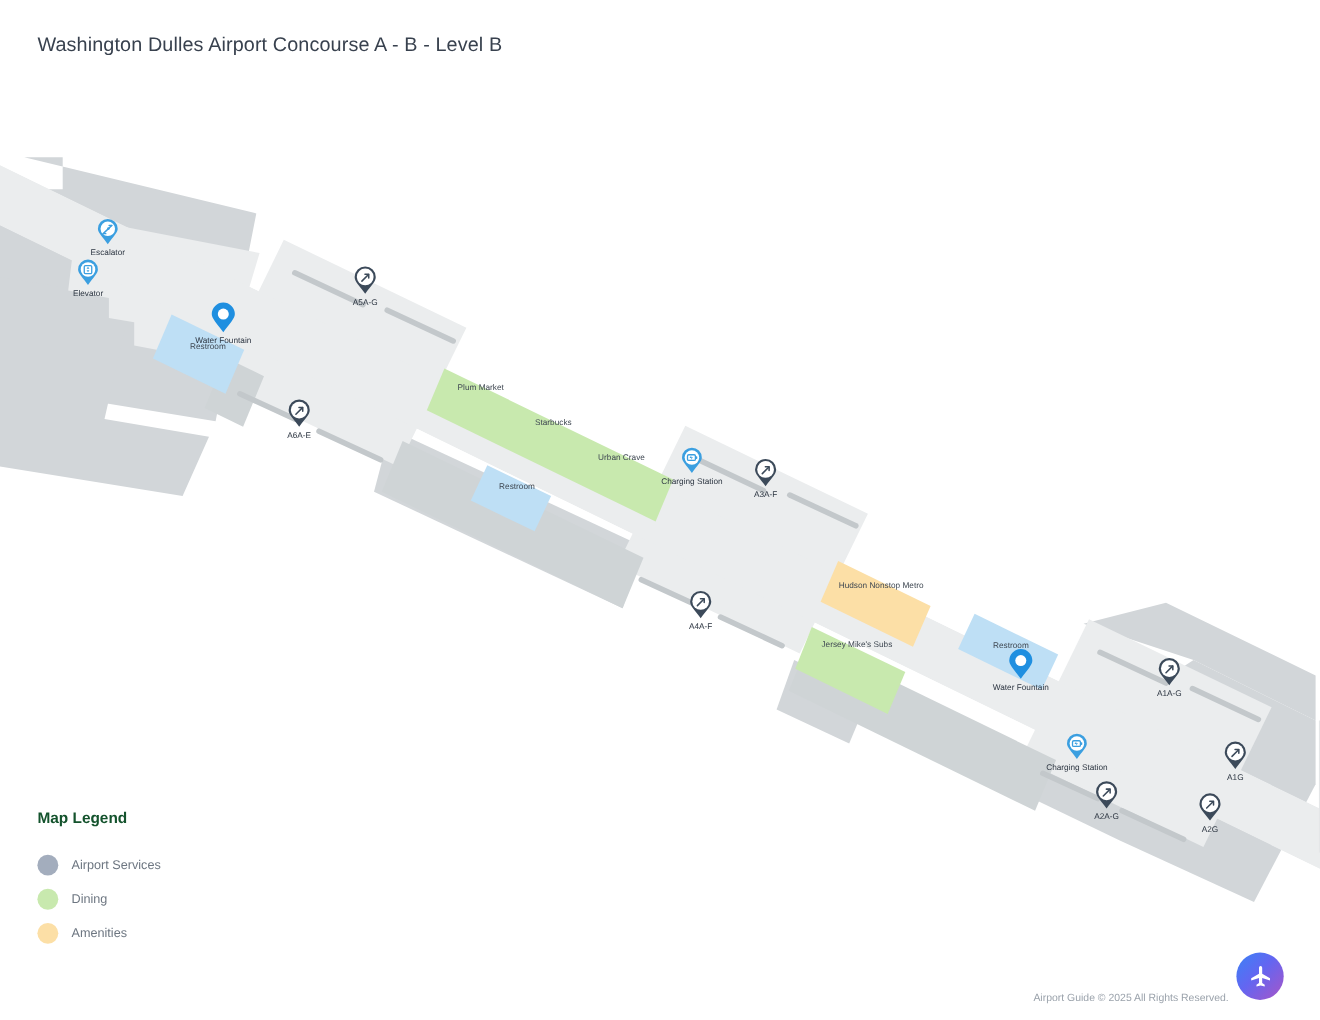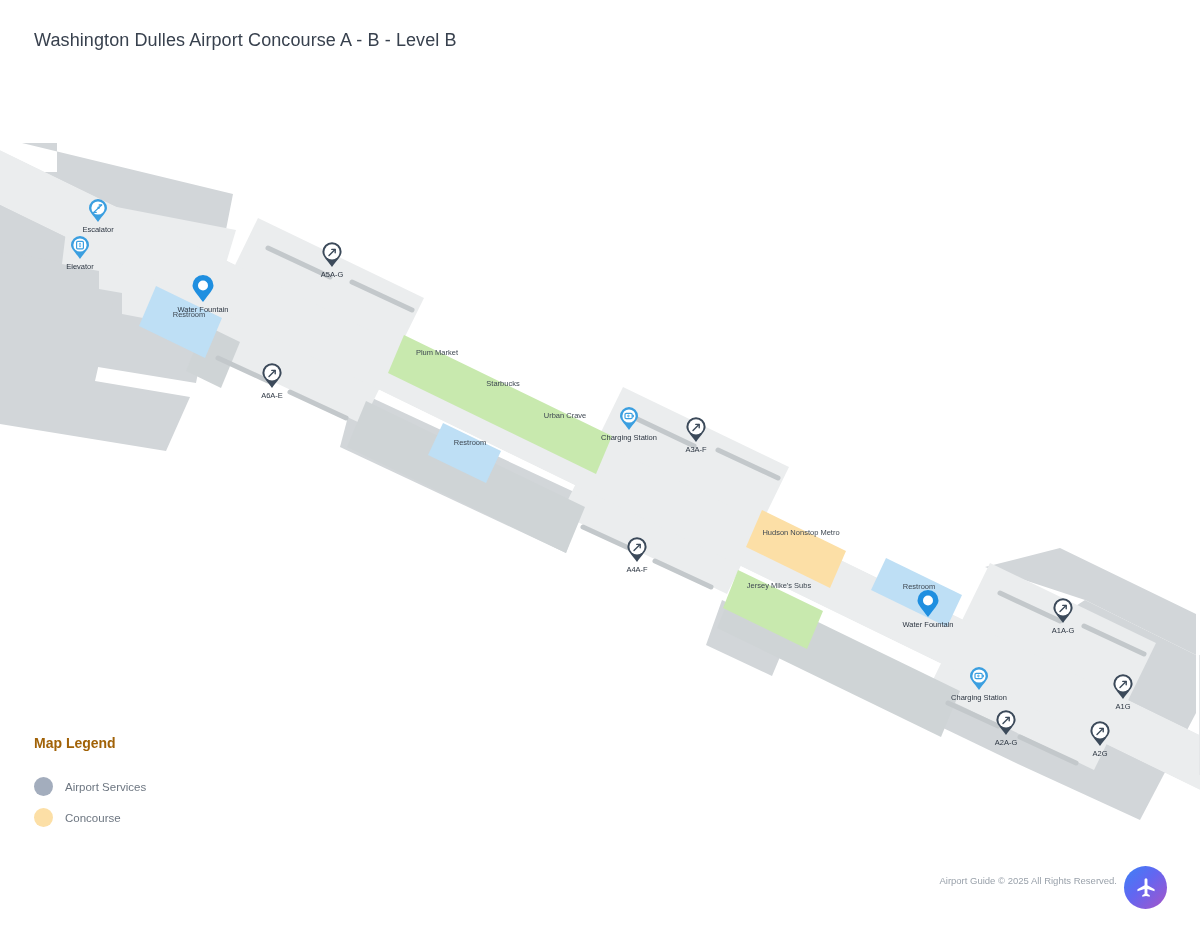--- a/index.html
+++ b/index.html
@@ -74,21 +74,21 @@
   
   #legend {
     position: absolute;
     left: 34px;
     top: 735px;
     width: 300px;
   }
   #legend-title {
     font-size: 14px;
     font-weight: bold;
-    color: #a16207;
+    color: #14532d;
     margin-bottom: 20px;
   }
   .legend-row {
     display: flex;
     align-items: center;
     height: 31px;
     margin-bottom: 0px;
   }
   .legend-swatch {
     width: 19px;
@@ -100,21 +100,21 @@
   .legend-text {
     font-size: 11.5px;
     color: #6d7681;
     text-align: right;
   }
 
   
   #footer-copyright {
     position: absolute;
     right: 83px;
-    top: 875px;
+    top: 902px;
     font-size: 9.5px;
     color: #9aa2ab;
     white-space: nowrap;
   }
   #fab-plane-button {
     position: absolute;
     left: 1124px;
     top: 866px;
     width: 43px;
     height: 43px;
@@ -377,24 +377,28 @@
 
 <div id="legend">
   <div id="legend-title">Map Legend</div>
 
   <div class="legend-row">
     <span class="legend-swatch" style="background:#a3adbd"></span>
     <span class="legend-text">Airport Services</span>
   </div>
 
 
+  <div class="legend-row">
+    <span class="legend-swatch" style="background:#c8e9ae"></span>
+    <span class="legend-text">Dining</span>
+  </div>
 
   <div class="legend-row">
     <span class="legend-swatch" style="background:#fcdfa6"></span>
-    <span class="legend-text">Concourse</span>
+    <span class="legend-text">Amenities</span>
   </div>
 </div>
 
 <div id="footer-copyright">Airport Guide © 2025 All Rights Reserved.</div>
 
 <button id="fab-plane-button">
   <svg width="24" height="24" viewBox="0 0 24 24">
     <path d="M12 2.2c.85 0 1.45.75 1.45 1.7v5.25l7.1 4.2v1.95l-7.1-2.25v4.6l2.3 1.65v1.5L12 19.9l-3.75.9v-1.5l2.3-1.65v-4.6l-7.1 2.25v-1.95l7.1-4.2V3.9c0-.95.6-1.7 1.45-1.7z" fill="#ffffff"></path>
   </svg>
 </button>

